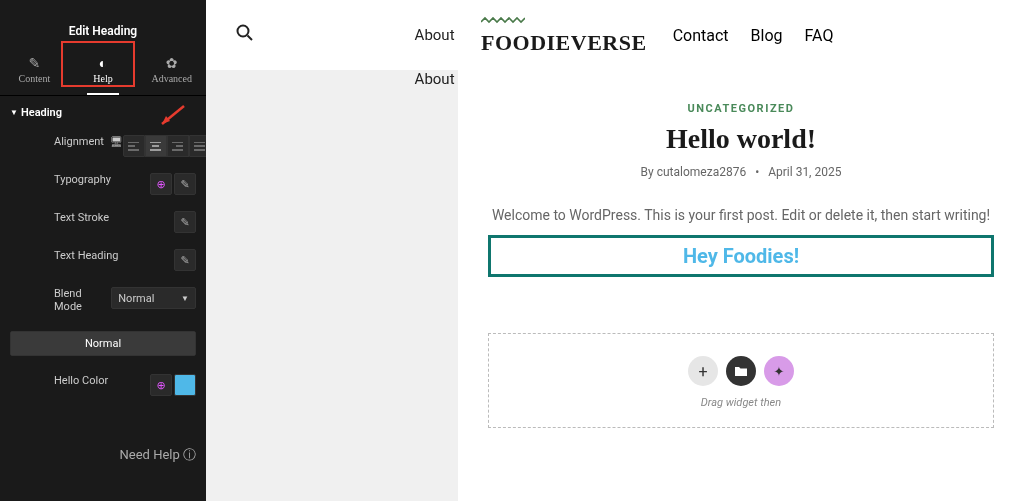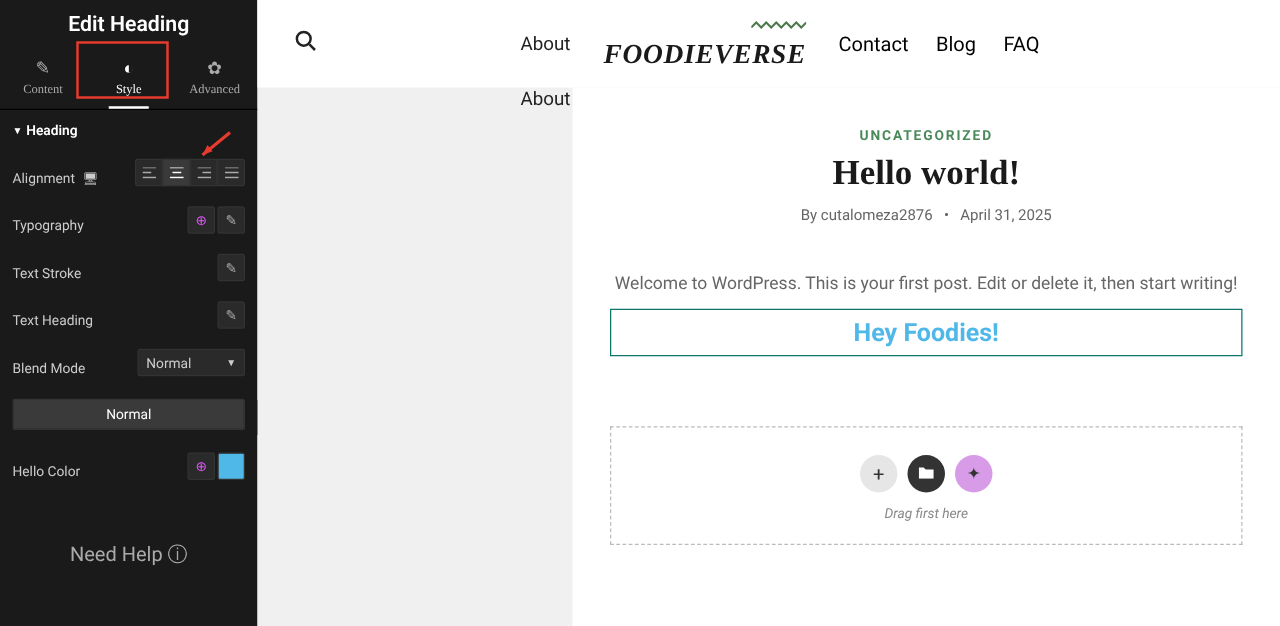--- a/index.html
+++ b/index.html
@@ -1,77 +1,77 @@
 <!DOCTYPE html>
 <html><head>
   <meta charset="utf-8">
   <style>
     * { box-sizing: border-box; margin: 0; padding: 0; }
     body { font-family: -apple-system, BlinkMacSystemFont, "Segoe UI", Roboto, sans-serif; background: #fff; width: 1024px; height: 501px; overflow: hidden; display: flex; }
     
     .sidebar { width: 206px; background: #1a1a1a; color: #fff; height: 100%; display: flex; flex-direction: column; font-size: 11px; position: relative; }
-    .sidebar-header { text-align: center; padding: 10px 0 6px; font-weight: 600; font-size: 17px; }
+    .sidebar-header { text-align: center; padding: 24px 0 6px; font-weight: 600; font-size: 12px; }
     
     .tabs { display: flex; border-bottom: 1px solid #000; }
     .tab { flex: 1; text-align: center; padding: 10px 0; cursor: pointer; color: #aaa; position: relative; }
     .tab.active { color: #fff; }
     .tab-icon { display: block; font-size: 14px; height: 18px; line-height: 18px; }
     .tab-label { font-size: 10px; font-family: Liberation Serif, serif; }
     .tab.active::after { content: ''; position: absolute; bottom: 0; left: 18px; right: 18px; height: 2px; background: #fff; }
     .highlight-box { position: absolute; border: 2px solid #e63b2e; pointer-events: none; }
     
     .panel { padding: 0 10px; }
     .section-header { padding: 10px 0 8px; font-weight: 600; font-size: 11px; cursor: pointer; display: flex; align-items: center; gap: 3px; }
     .caret { font-size: 8px; }
     
-    .control-row { display: flex; align-items: flex-end; justify-content: space-between; padding: 8px 0; min-height: 28px; }
+    .control-row { display: flex; align-items: flex-start; justify-content: space-between; padding: 8px 0; min-height: 28px; margin-left: 44px; }
     .control-label { color: #ccc; font-size: 11px; display: flex; align-items: center; gap: 6px; }
     .control-right { display: flex; align-items: center; gap: 2px; }
     
     .align-btns { display: flex; }
     .align-btn { width: 22px; height: 22px; background: #2a2a2a; border: 1px solid #333; display: flex; align-items: center; justify-content: center; cursor: pointer; font-size: 10px; color: #aaa; }
     .align-btn.active { background: #3a3a3a; color: #fff; }
     .align-btn:first-child { border-radius: 2px 0 0 2px; }
     .align-btn:last-child { border-radius: 0 2px 2px 0; }
     
     .ctrl-btn { width: 22px; height: 22px; background: #2a2a2a; border: 1px solid #333; display: flex; align-items: center; justify-content: center; cursor: pointer; font-size: 11px; color: #aaa; border-radius: 2px; }
     .globe-active { color: #e056fd; }
     
     .select-box { background: #2a2a2a; border: 1px solid #333; color: #ccc; padding: 4px 6px; font-size: 11px; width: 86px; height: 22px; display: flex; align-items: center; justify-content: space-between; border-radius: 2px; cursor: pointer; }
     
     .state-tabs { display: flex; margin: 10px 0; border: 1px solid #333; border-radius: 2px; }
     .state-tab { flex: 1; text-align: center; padding: 5px 0; font-size: 11px; cursor: pointer; color: #aaa; }
     .state-tab.active { background: #3a3a3a; color: #fff; }
     
     .color-swatch { width: 22px; height: 22px; border-radius: 2px; border: 1px solid #333; cursor: pointer; }
     
-    .help { text-align: center; color: #aaa; font-size: 16px; margin-top: 42px; cursor: pointer; }
+    .help { text-align: right; color: #aaa; font-size: 13px; margin-top: 42px; cursor: pointer; }
     
     .collapse-handle { position: absolute; right: -10px; top: 320px; width: 12px; height: 28px; background: #1a1a1a; border-radius: 0 3px 3px 0; display: flex; align-items: center; justify-content: center; color: #fff; font-size: 9px; cursor: pointer; }
     
     .arrow-annotation { position: absolute; pointer-events: none; }
     
     .main { flex: 1; background: #f0f0f0; height: 100%; position: relative; }
     .topbar { background: #fff; height: 70px; display: flex; align-items: center; padding: 0 30px; }
     .search-btn { font-size: 18px; color: #333; cursor: pointer; }
     .nav { display: flex; gap: 26px; margin-left: auto; margin-right: 26px; flex-direction: column; }
     .nav a { color: #222; text-decoration: none; font-size: 15px; cursor: pointer; }
-    .brand { text-align: right; flex: 0 0 auto; font-style: italic; }
+    .brand { text-align: left; flex: 0 0 auto; }
     .brand-decor { color: #4a7a4a; font-size: 11px; letter-spacing: 1px; padding-bottom: 3px; }
     .brand-title { font-family: Georgia, serif; font-weight: 700; font-size: 22px; letter-spacing: 0.5px; color: #1a1a1a; }
     .nav2 { display: flex; gap: 22px; margin-left: 26px; margin-right: auto; align-items: center; }
     
     .content { background: #fff; margin-left: 252px; height: 431px; padding: 32px 30px; position: relative; }
     .category { text-align: center; color: #4a8a5a; font-weight: 700; font-size: 11px; letter-spacing: 1.5px; }
     .post-title { text-align: center; font-family: Georgia, serif; font-weight: 700; font-size: 28px; margin-top: 8px; color: #1a1a1a; }
     .meta { text-align: center; color: #666; font-size: 12px; margin-top: 10px; }
     .meta-sep { margin: 0 6px; }
-    .welcome { color: #666; font-size: 14px; margin-top: 40px; text-align: center; }
-    
-    .editor-block { border: 1px solid #0f766e; margin-top: 12px; padding: 6px 0; text-align: center; }
+    .welcome { color: #666; font-size: 14px; margin-top: 28px; text-align: center; }
+    
+    .editor-block { border: 3px solid #0f766e; margin-top: 12px; padding: 6px 0; text-align: center; }
     .foodie-heading { color: #4fb8e8; font-weight: 700; font-size: 20px; }
     
     .dropzone { border: 1px dashed #bbb; margin-top: 56px; padding: 22px 0 18px; text-align: center; }
     .drop-icons { display: flex; justify-content: center; gap: 8px; }
     .drop-icon { width: 30px; height: 30px; border-radius: 50%; display: flex; align-items: center; justify-content: center; font-size: 13px; cursor: pointer; }
     .drop-icon.plus { background: #e6e6e6; color: #333; font-size: 16px; }
     .drop-icon.folder { background: #333; color: #fff; }
     .drop-icon.ai { background: #d89be8; color: #333; }
     .drop-label { color: #888; font-size: 11px; font-style: italic; margin-top: 10px; }
     
@@ -83,21 +83,21 @@
 <div class="sidebar">
   <div class="sidebar-header">Edit Heading</div>
 
   <div class="tabs" style="position:relative;">
     <div class="tab">
       <span class="tab-icon">✎</span>
       <span class="tab-label">Content</span>
     </div>
     <div class="tab active">
       <span class="tab-icon">◐</span>
-      <span class="tab-label">Style</span>
+      <span class="tab-label">Help</span>
     </div>
     <div class="tab">
       <span class="tab-icon">✿</span>
       <span class="tab-label">Advanced</span>
     </div>
     <div class="highlight-box" style="left:61px; top:-3px; width:74px; height:46px;"></div>
   </div>
 
   <div class="panel">
     <div class="section-header">
@@ -244,16 +244,16 @@
           <span>
             <svg width="12" height="10" viewBox="0 0 12 10">
                 <path d="M0 1 h4 l1.5 1.5 H12 V10 H0 Z" fill="#fff"></path>
               </svg>
           </span>
         </div>
         <div class="drop-icon ai">
           <span>✦</span>
         </div>
       </div>
-      <div class="drop-label">Drag first here</div>
+      <div class="drop-label">Drag widget then</div>
     </div>
   </div>
 </div>
 
 </body></html>

